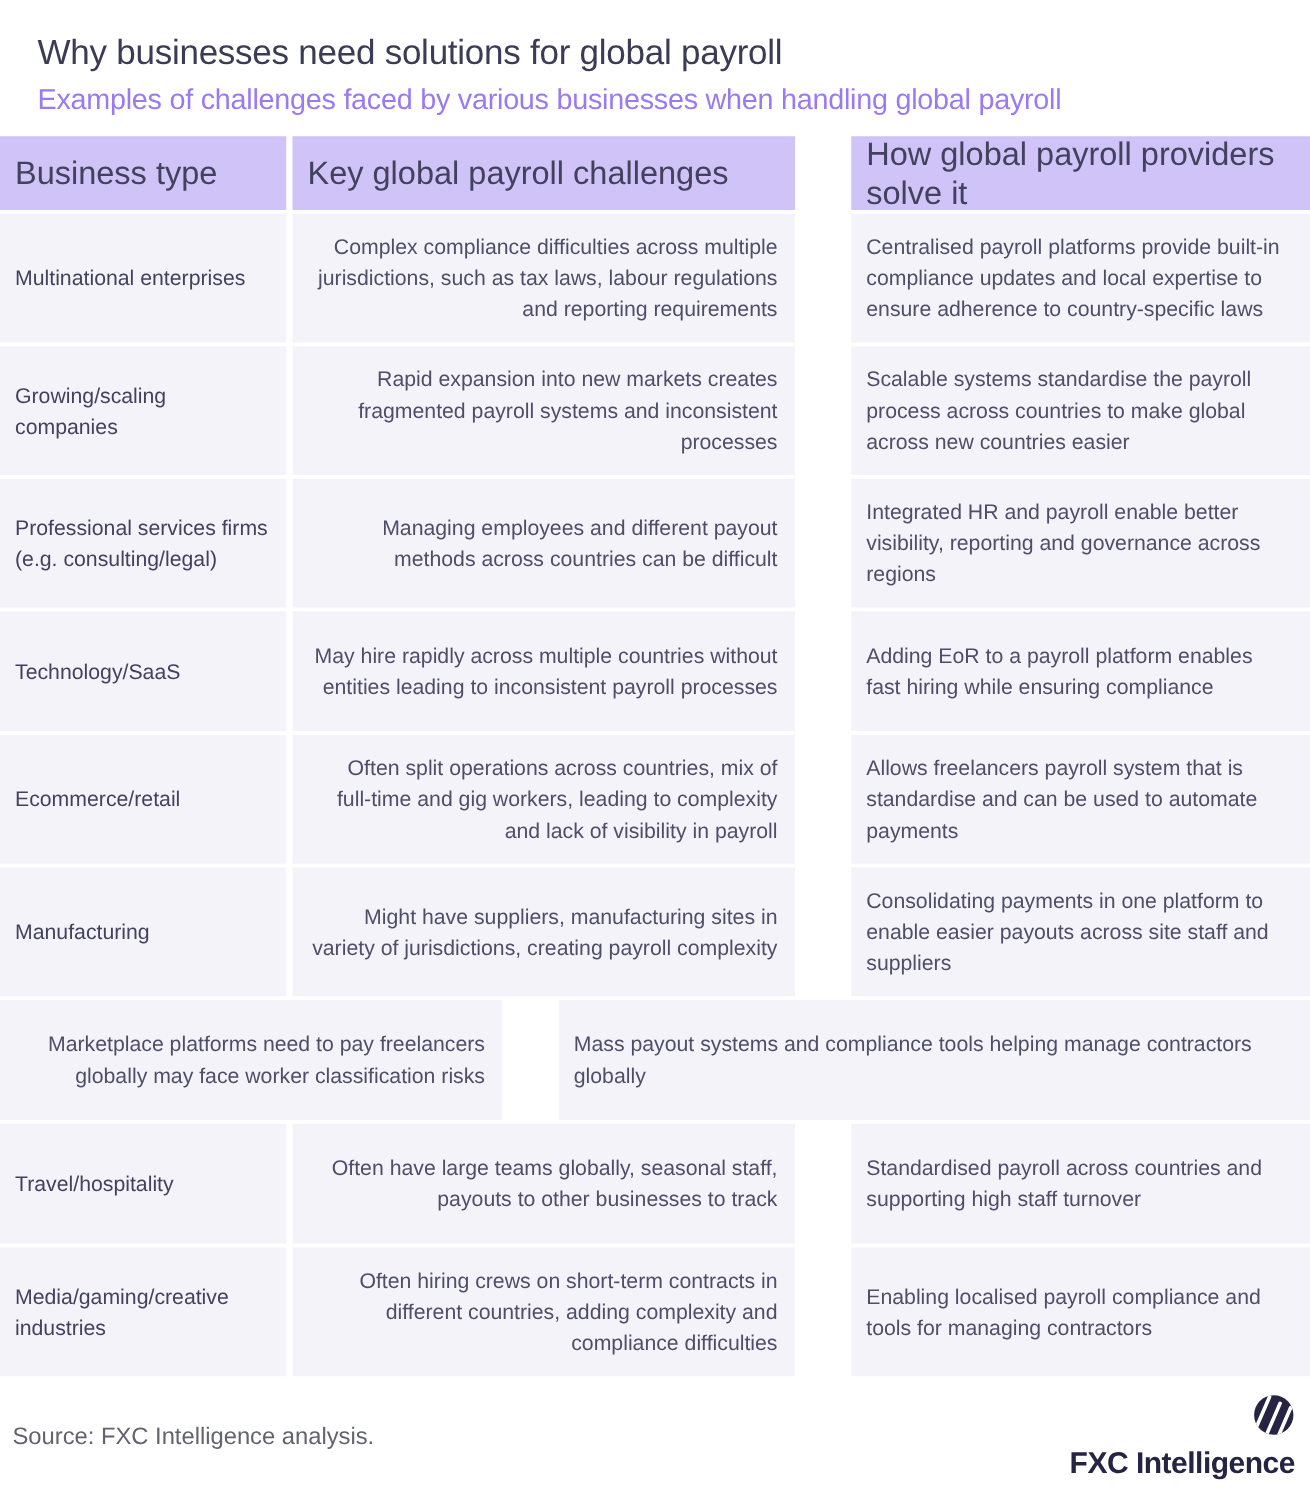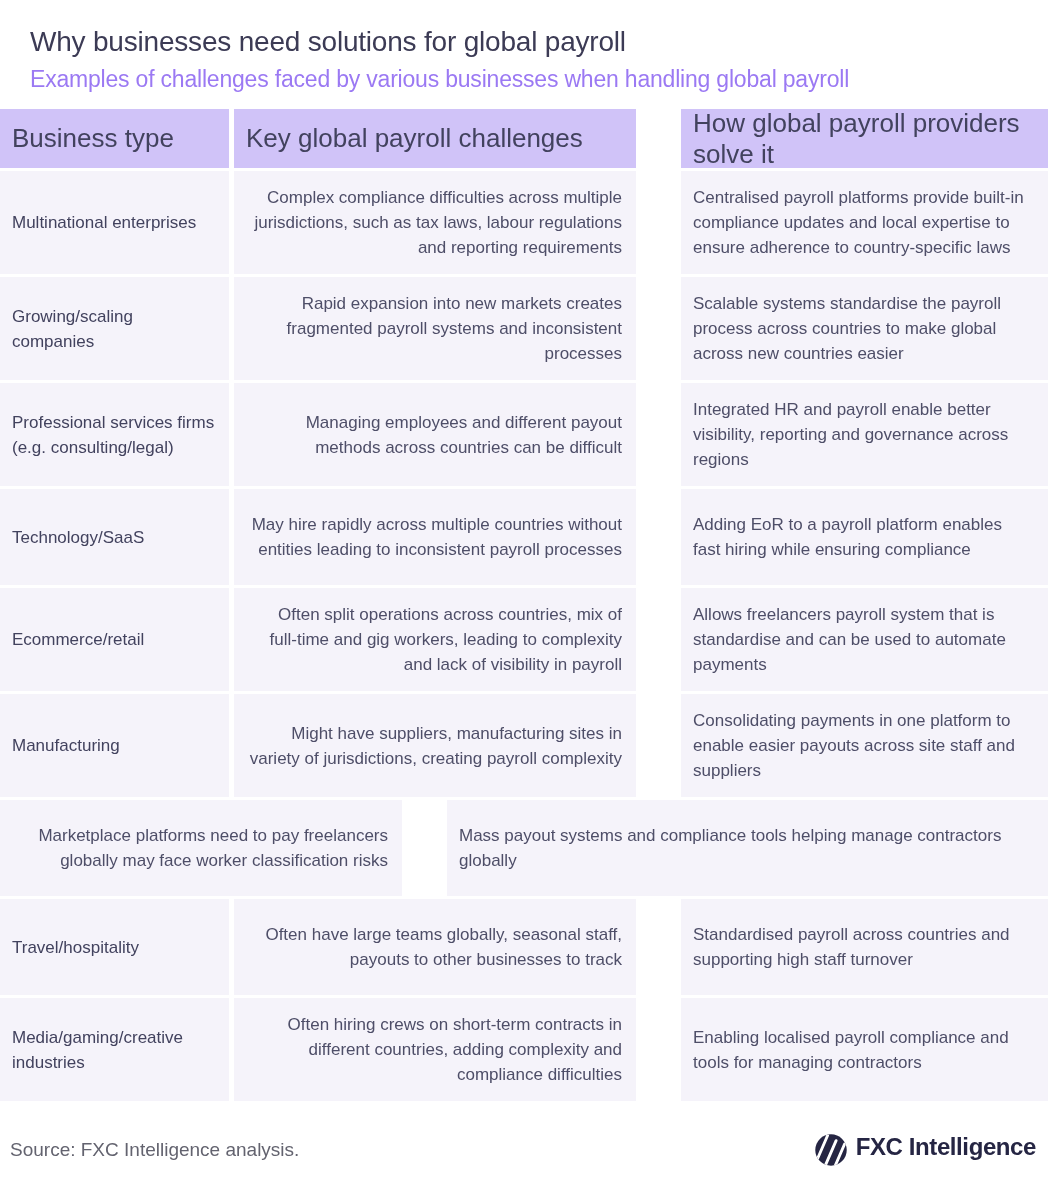--- a/index.html
+++ b/index.html
@@ -49,21 +49,21 @@
   }
   .cell-label{color:var(--label_text);}
   .col-1{width:229px;flex:0 0 229px;}
   .col-2{width:402px;flex:0 0 402px;text-align:right;}
   .col-3{flex:1 1 auto;margin-left:40px;}
   .footer{
     flex:1;display:flex;align-items:center;justify-content:space-between;
     padding:4px 12px 6px 10px;
   }
   .source{font-size:19px;color:var(--source_text);}
-  .brand{display:flex;align-items:flex-start;gap:8px;}
+  .brand{display:flex;align-items:flex-end;gap:8px;flex-direction:column;}
   .brand-name{
     font-size:24px;font-weight:700;color:var(--brand_navy);
     letter-spacing:-0.4px;
   }
 </style>
 </head>
 <body>
 
 <div class="page">
 

